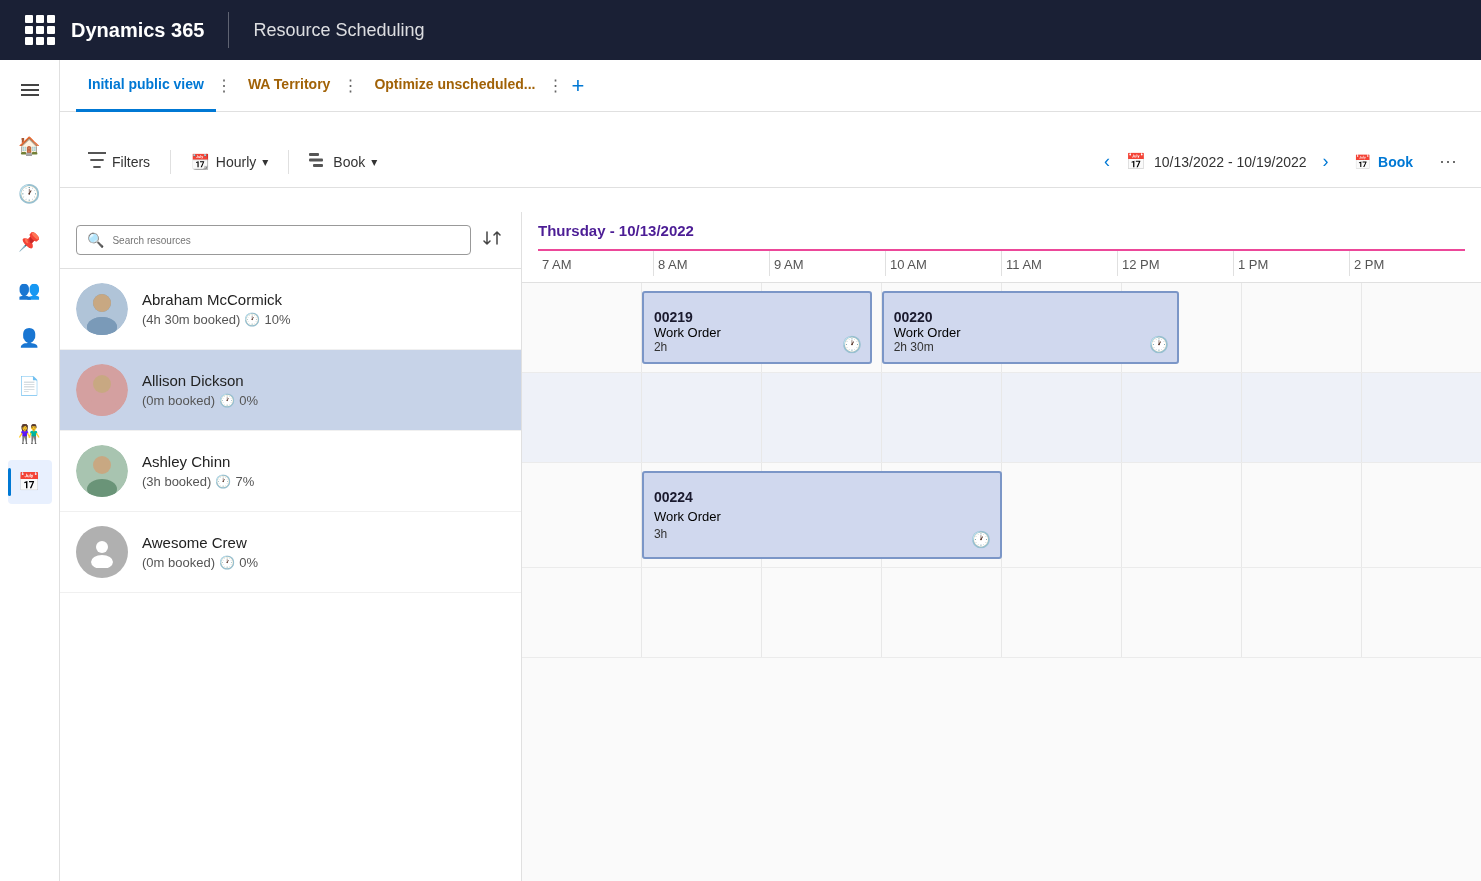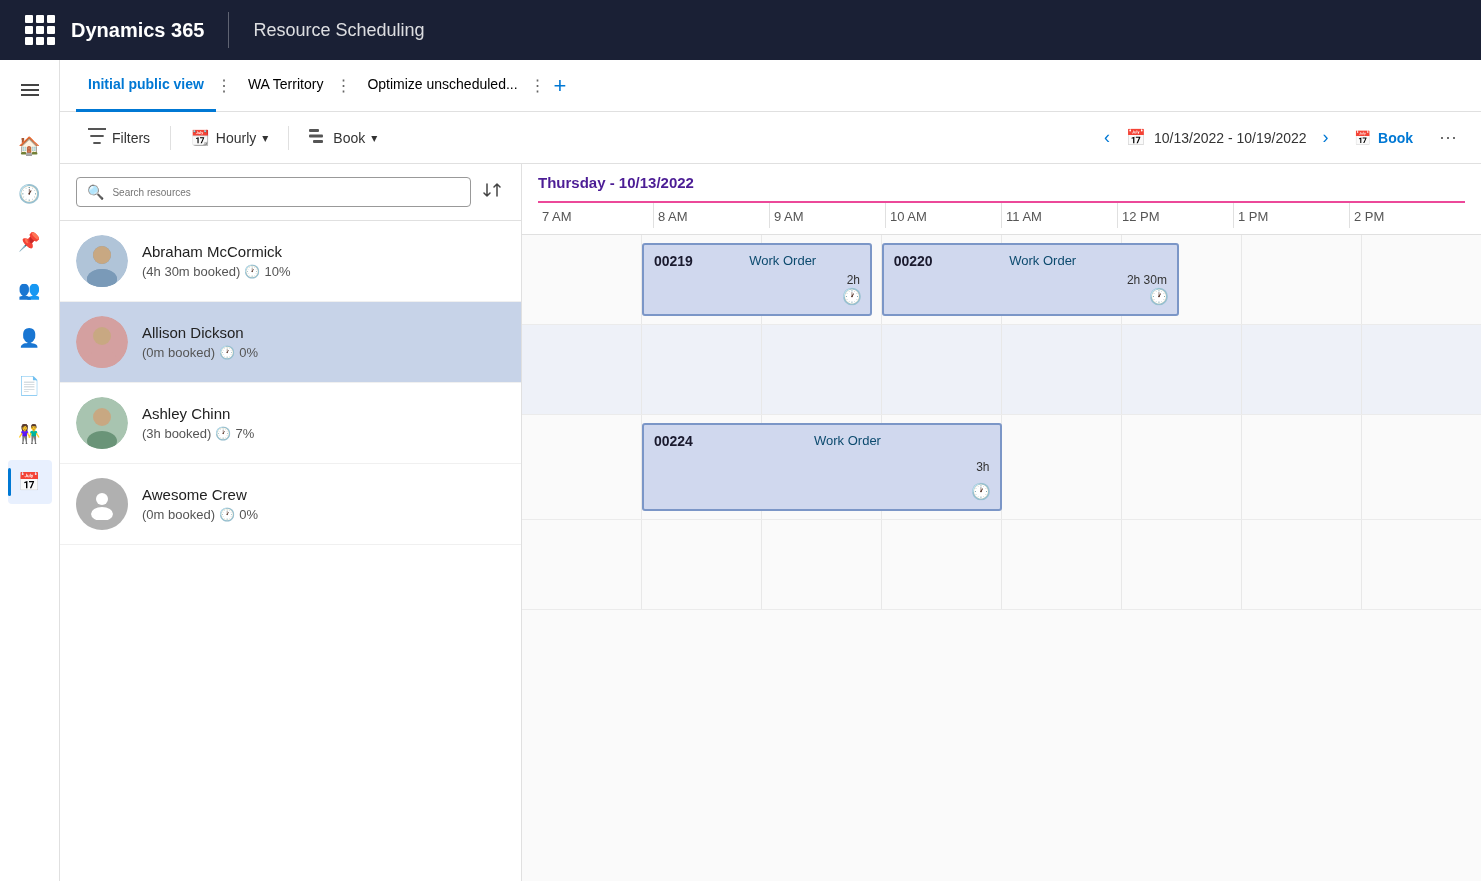--- a/index.html
+++ b/index.html
@@ -88,43 +88,45 @@
     }
     .nav-icon { font-size: 18px; }
 
     
     .content-area {
       flex: 1;
       display: flex;
       flex-direction: column;
       background: white;
       overflow: hidden;
+      gap: 24px;
     }
 
     
     .tab-bar {
       display: flex;
       align-items: center;
       border-bottom: 1px solid #e0e0e0;
       padding: 0 16px;
       height: 52px;
       background: white;
       gap: 0;
     }
     .tab {
       display: flex;
       align-items: center;
       height: 52px;
       padding: 0 12px;
       cursor: pointer;
-      color: #000000;
+      color: #a16207;
       font-size: 14px;
       gap: 6px;
       border-bottom: 3px solid transparent;
       position: relative;
+      font-weight: bold;
     }
     .tab.active {
       color: #0078d4;
       border-bottom: 3px solid #0078d4;
       font-weight: 600;
     }
     .tab-dots {
       color: #666;
       font-size: 16px;
       cursor: pointer;
@@ -348,36 +350,35 @@
       flex: 1;
       border-left: 1px solid #e8e8e8;
     }
     .gantt-col-bg:first-child { border-left: none; }
 
     .work-order-block {
       position: absolute;
       background: #d0d8ee;
       border: 2px solid #7b96c7;
       border-radius: 3px;
-      padding: 8px 10px;
-      cursor: pointer;
-      display: flex;
-      flex-direction: row;
+      padding: 16px 10px;
+      cursor: pointer;
+      display: flex;
+      flex-direction: column;
       justify-content: space-between;
       overflow: hidden;
     }
     .work-order-number {
       font-size: 14px;
       font-weight: 700;
       color: #1a1a2e;
     }
     .work-order-type {
       font-size: 13px;
-      color: #0c4a6e;
-      margin-left: 26px;
+      color: #000000;
     }
     .work-order-duration {
       font-size: 12px;
       color: #333;
     }
     .work-order-footer {
       display: flex;
       justify-content: space-between;
       align-items: center;
     }

